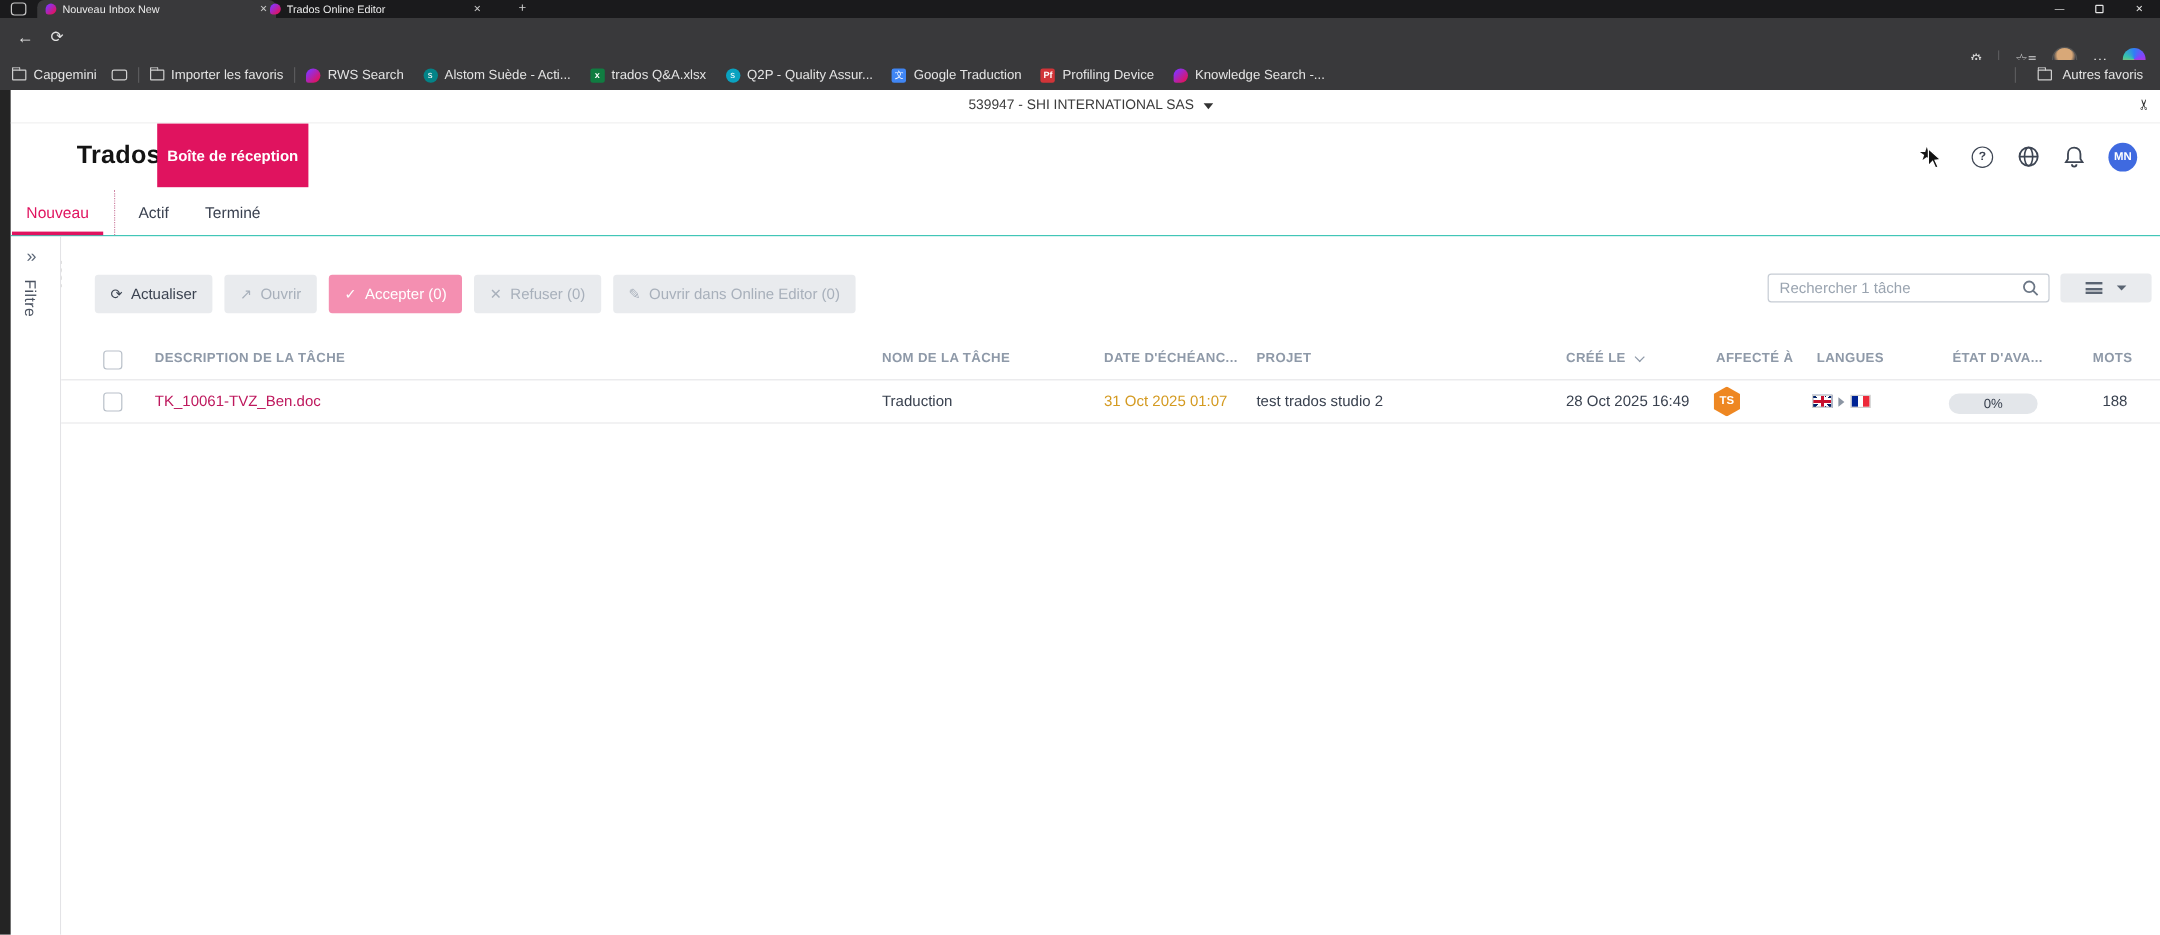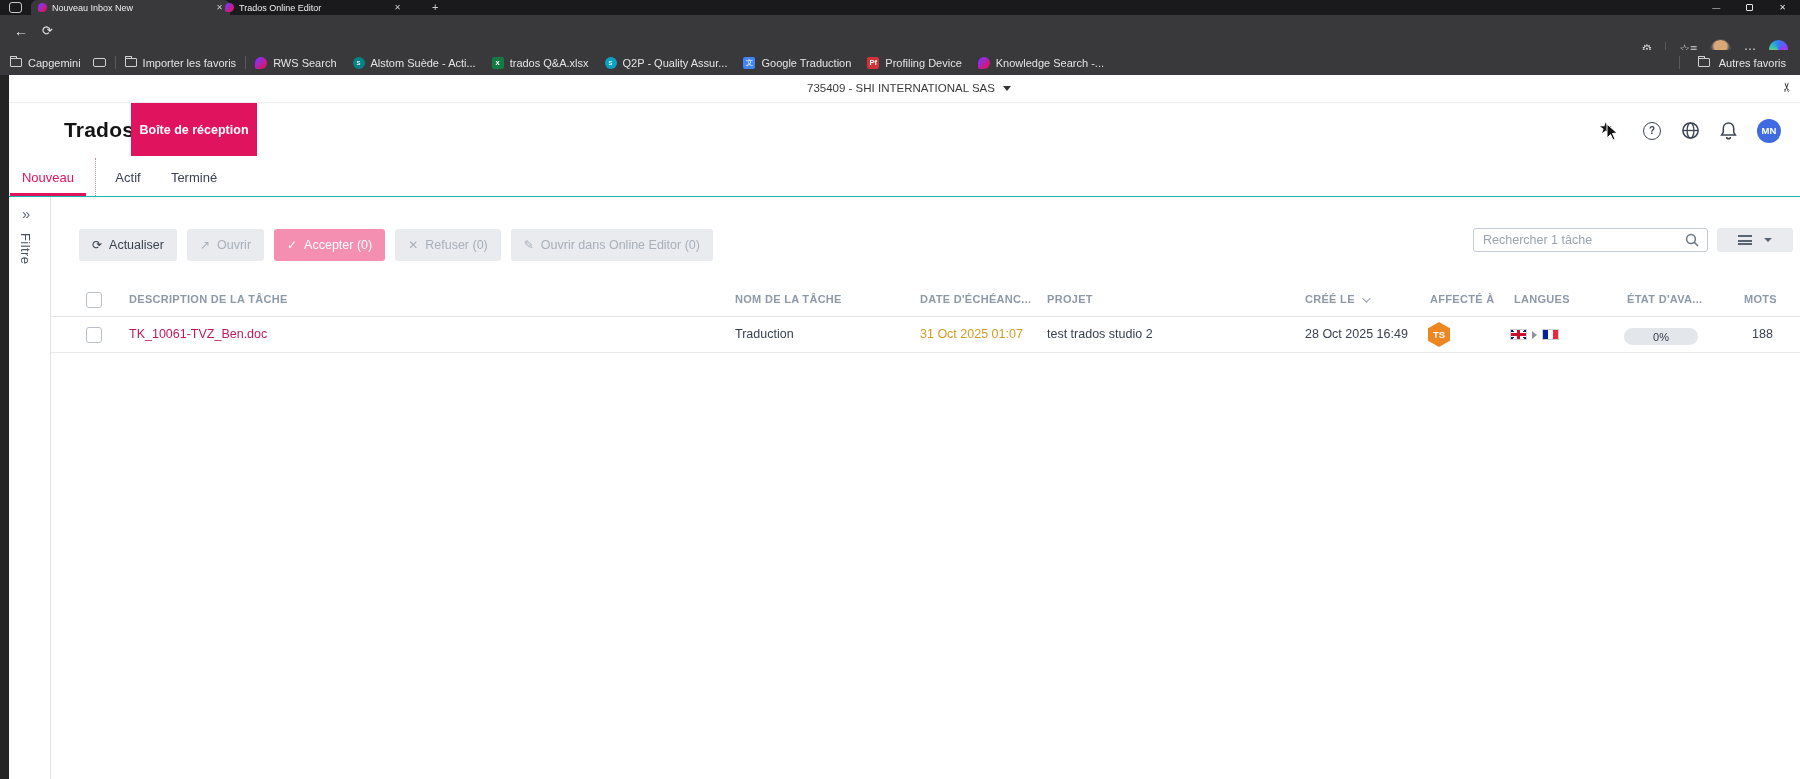--- a/index.html
+++ b/index.html
@@ -237,21 +237,21 @@
       <span class="bookdiv"></span>
       <span class="bm-folder"></span>
       <span>Autres favoris</span>
     </div>
   </div>
 
   <div class="leftstrip"></div>
 
   <div class="banner">
     <div class="banner-text">
-      <span>735409 - SHI INTERNATIONAL SAS</span>
+      <span>539947 - SHI INTERNATIONAL SAS</span>
       <span class="caret-down"></span>
     </div>
     <span class="scissors">✂</span>
   </div>
 
   <div class="appheader">
     <div class="logo">
       <svg width="26" height="30" viewBox="0 0 24 26">
         <path d="M12 2a9.5 9.5 0 0 1 9.5 9.5c0 5.3-4.2 9.5-9.5 9.5-1.9 0-3.7-.55-5.2-1.6L3 22.5l1.6-4.6A9.4 9.4 0 0 1 2.5 11.5 9.5 9.5 0 0 1 12 2z" fill="none" stroke="#131313" stroke-width="2.2"></path>
         <circle cx="12.5" cy="11.5" r="4" fill="none" stroke="#131313" stroke-width="2.2"></circle>

